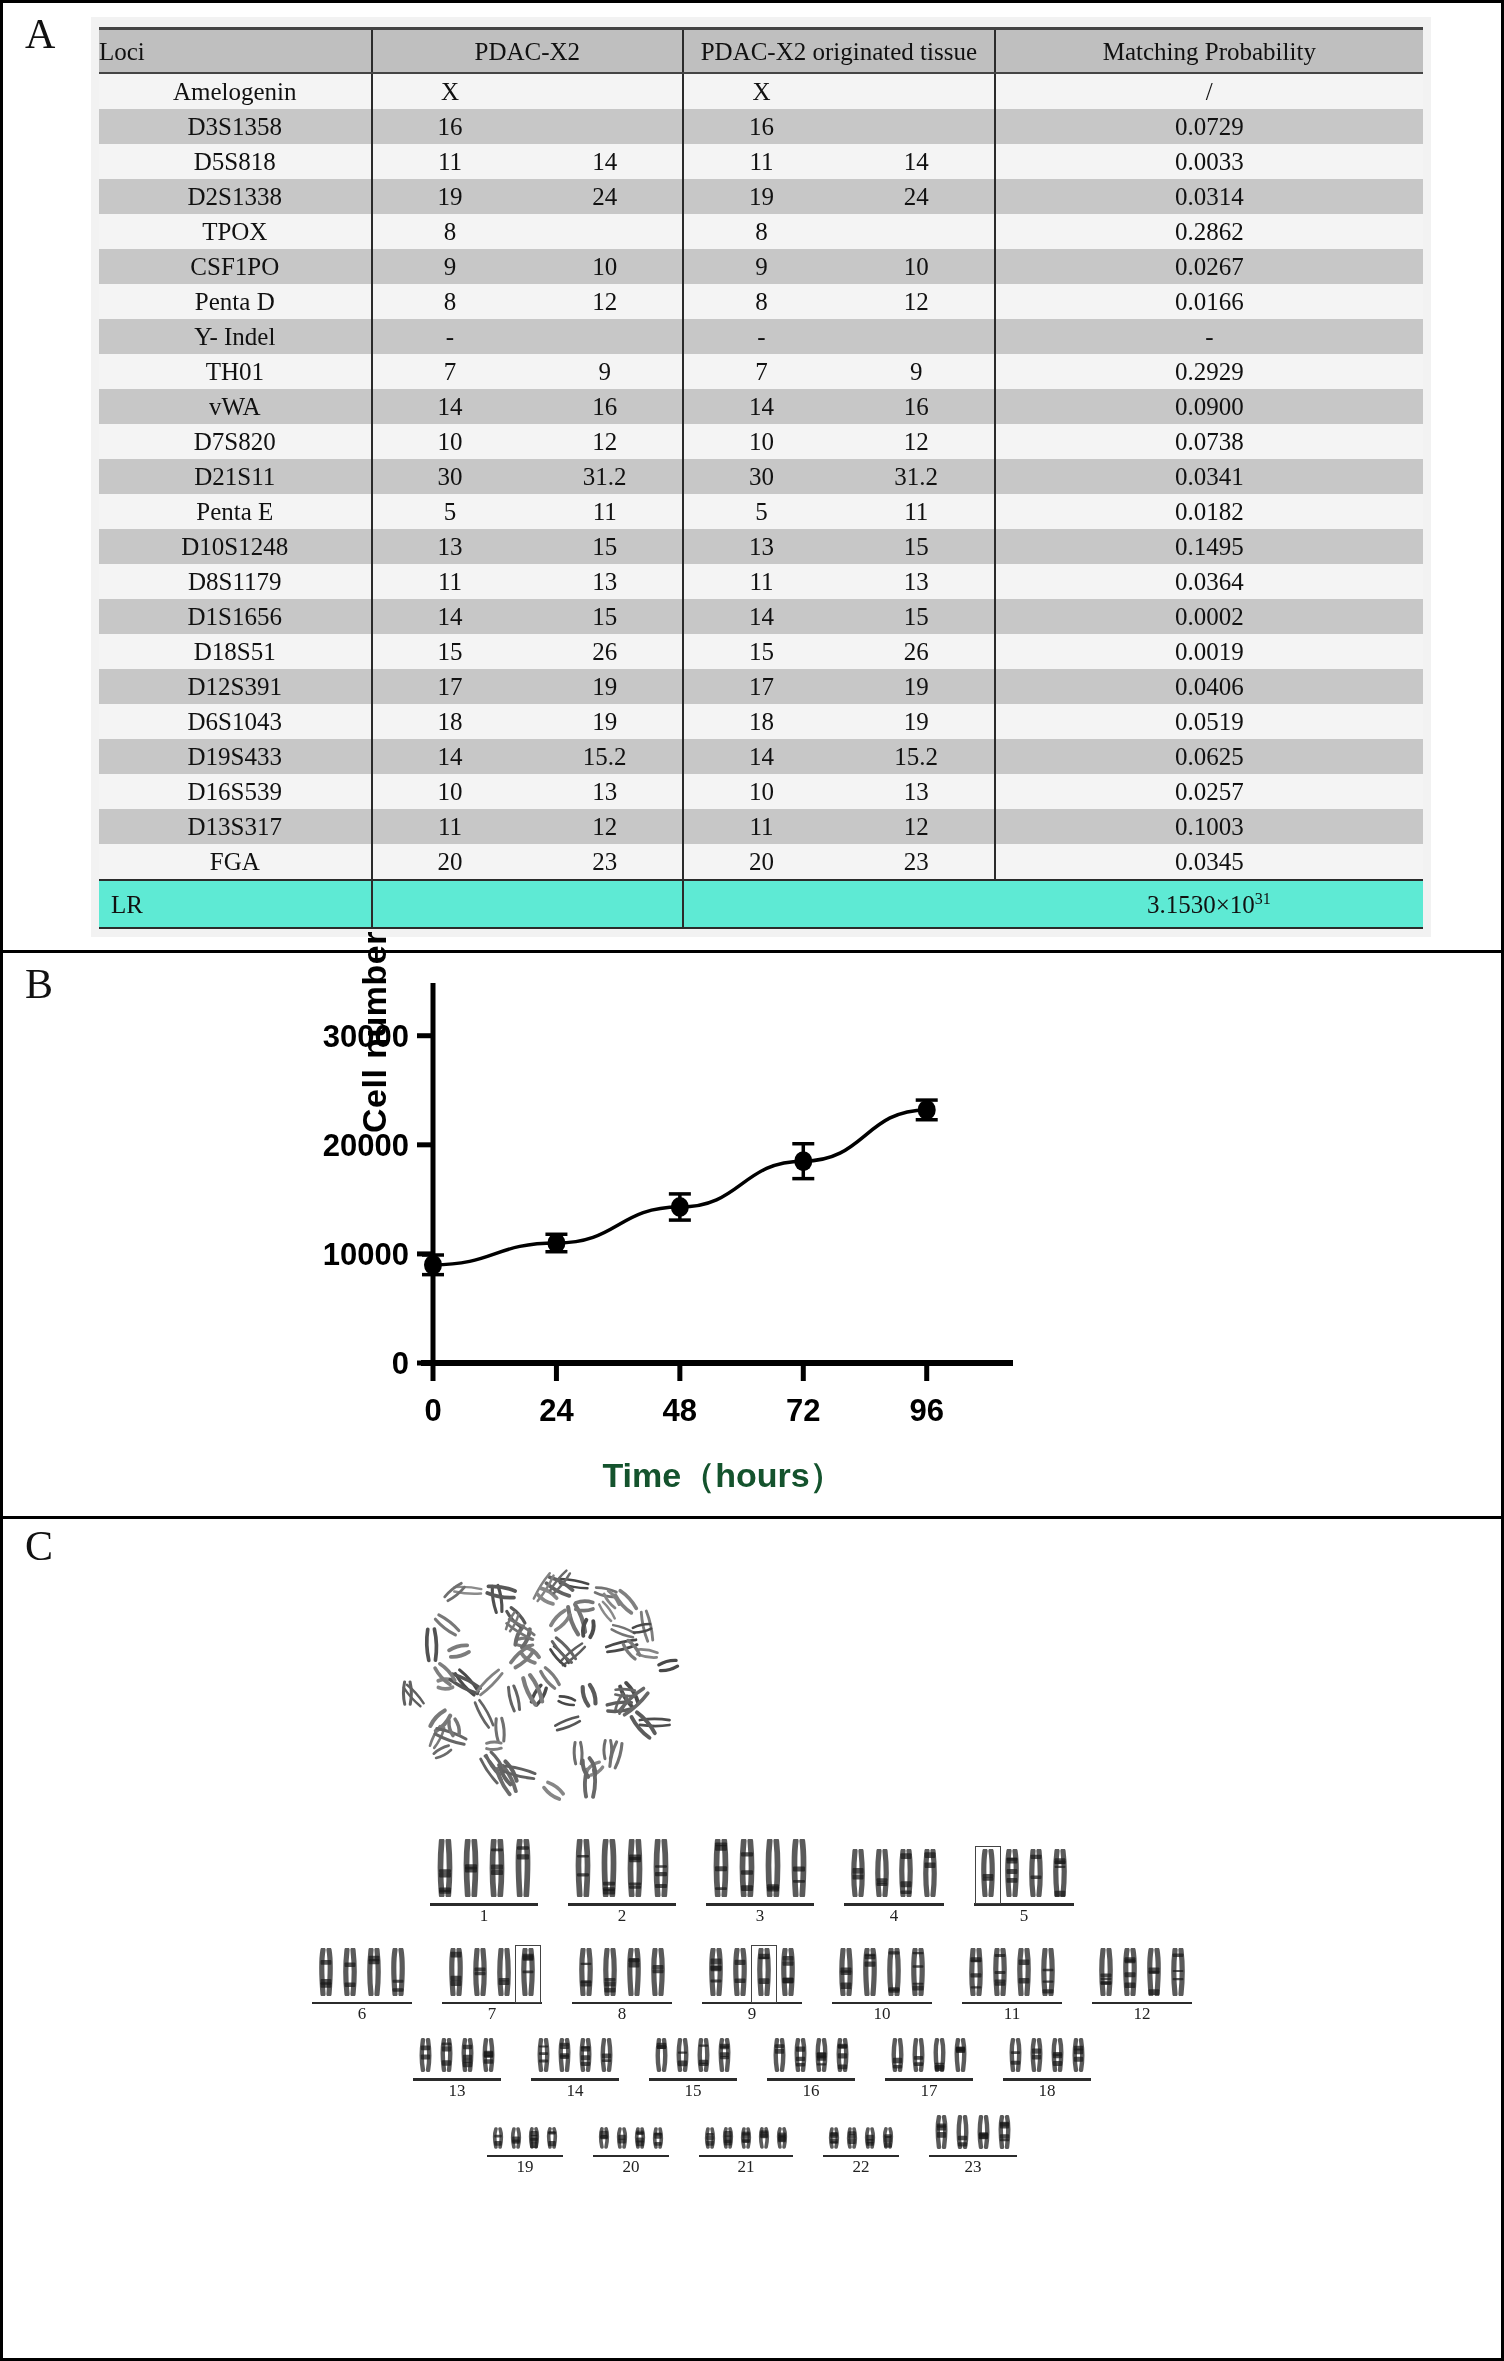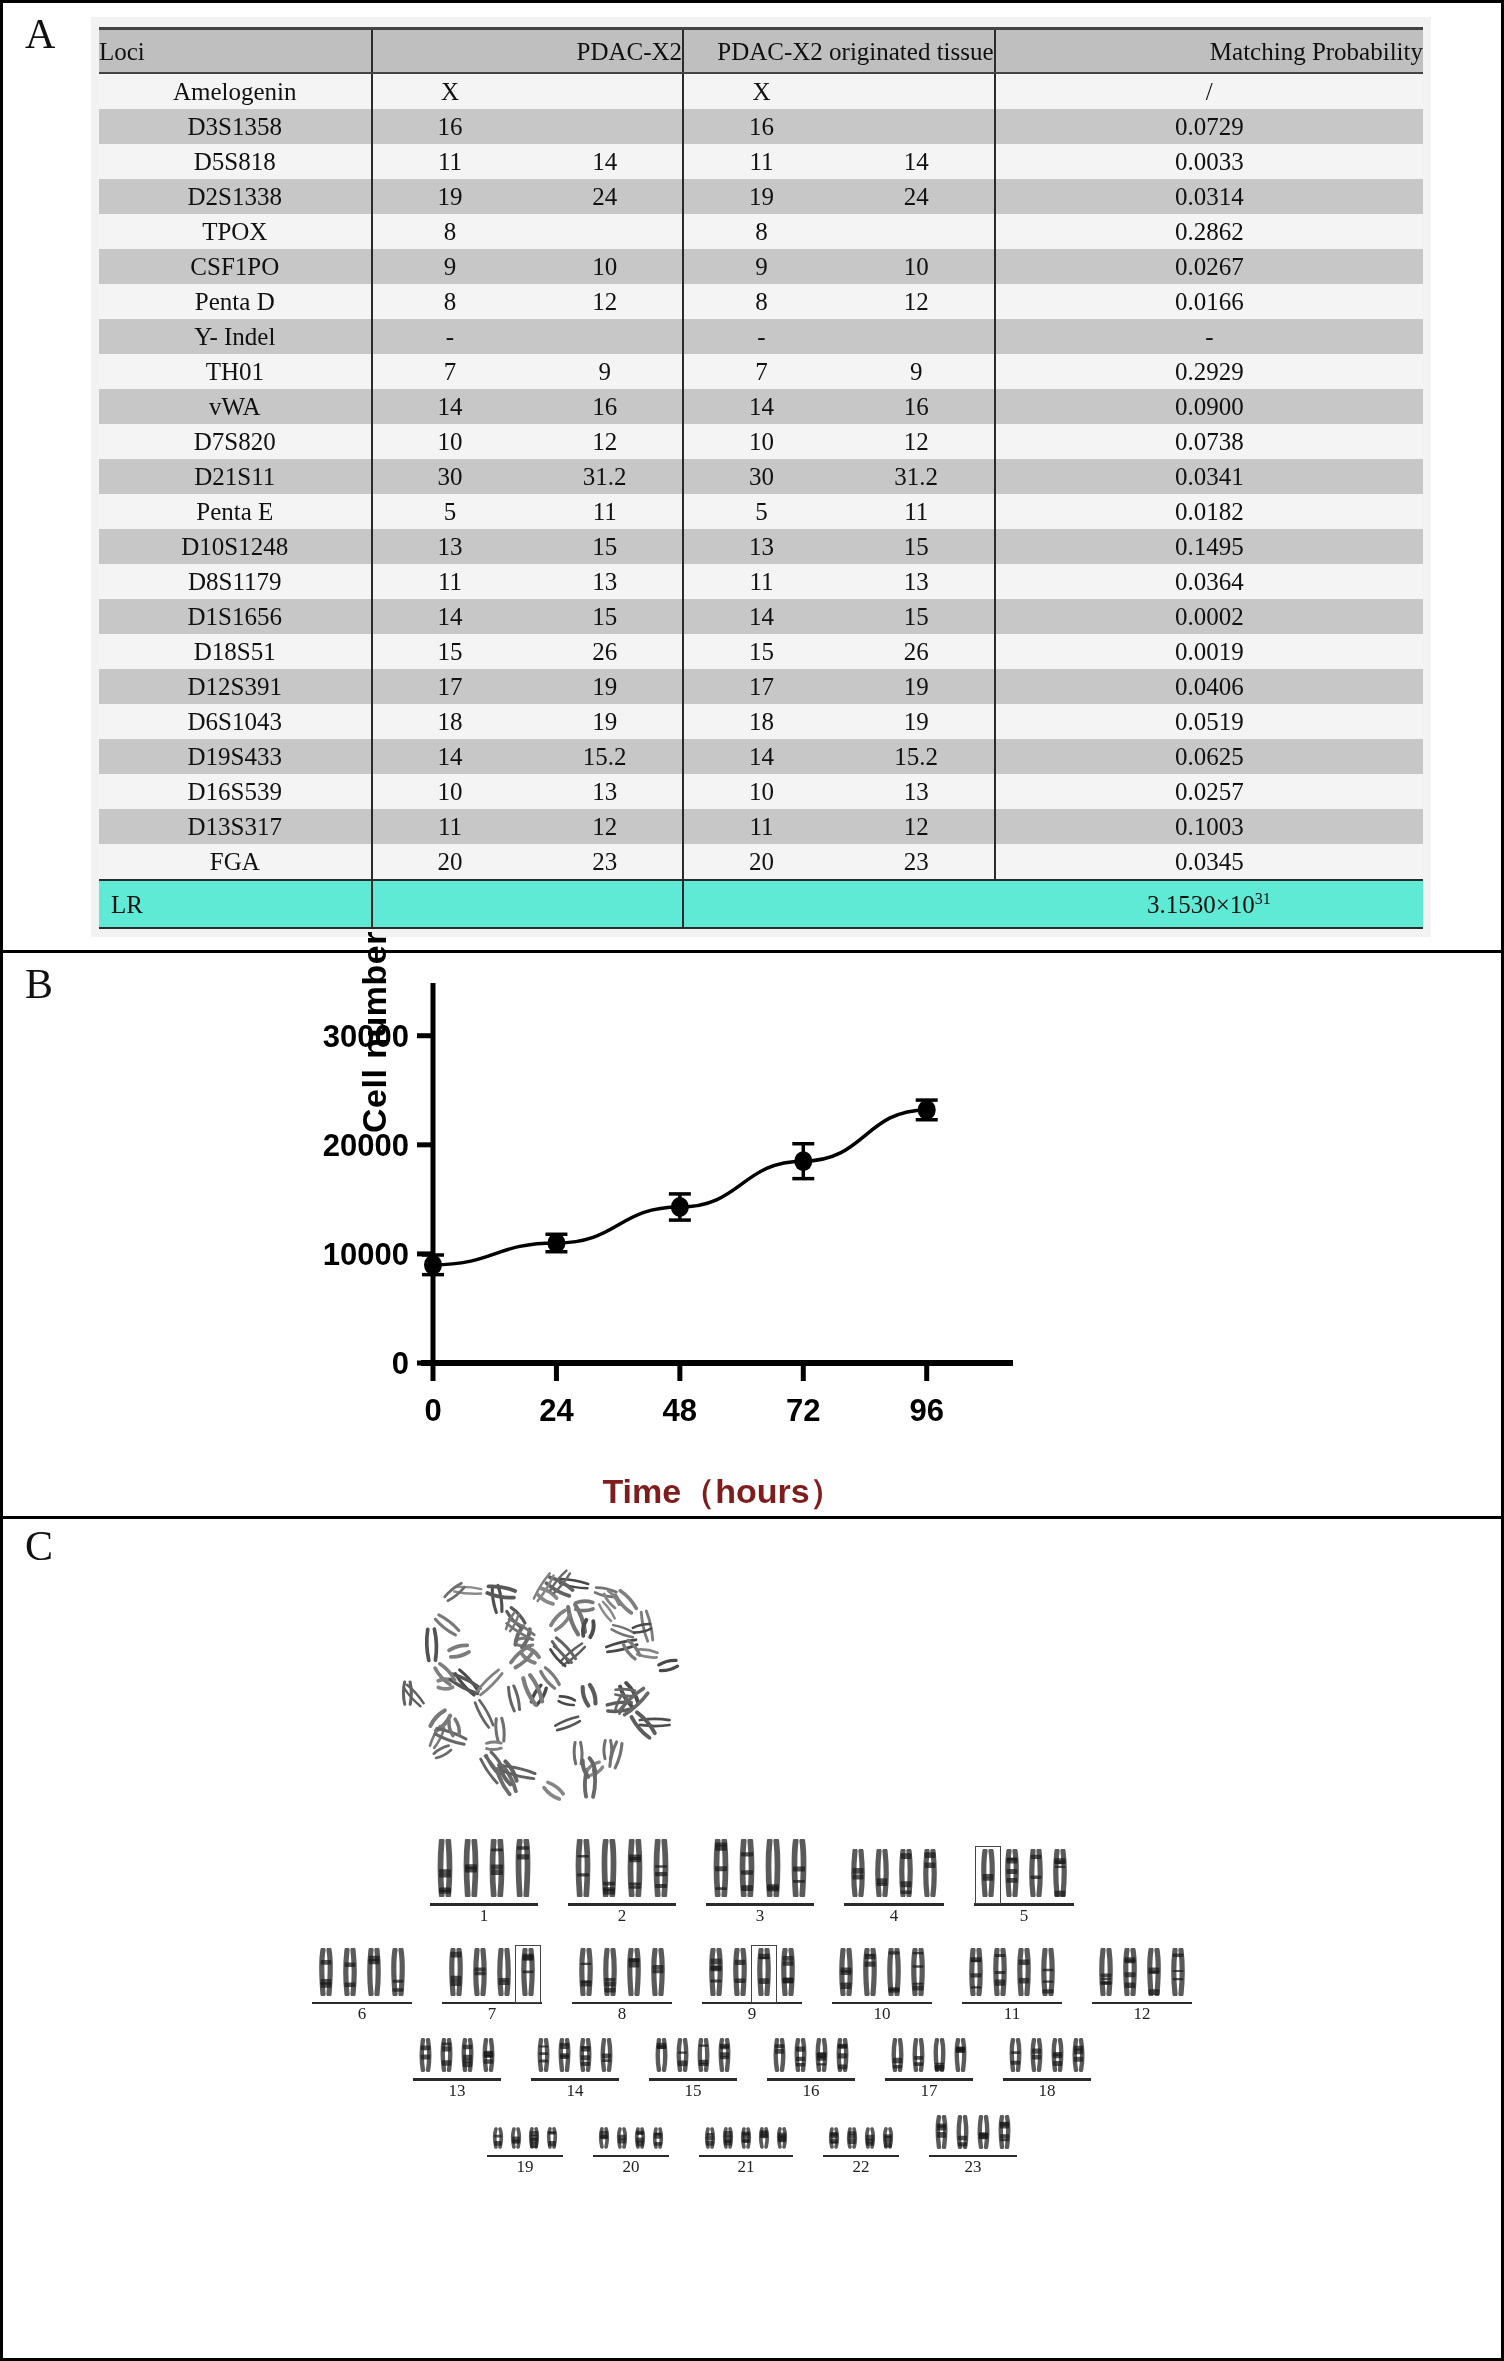--- a/index.html
+++ b/index.html
@@ -39,21 +39,21 @@
     padding:0;margin:0;font-weight:normal;
     font-size:25px;line-height:1.0;height:35px;vertical-align:middle;
   }
   thead tr.head-row th{
     background:#bfbfbf;
     border-top:3px solid #444;border-bottom:2px solid #444;
     height:42px;
     margin-top:16px;
   }
   th.h-loci{text-align:left;padding-left:12px;}
-  th.h-center{text-align:right;}
+  th.h-center{text-align:center;}
   .vline{border-left:2px solid #2b2b2b;}
   tbody tr.odd td{background:#f4f4f4;}
   tbody tr.even td{background:#c7c7c7;}
   td.loci{text-align:center;padding-left:12px;}
   td.a1,td.a2{text-align:center;}
   td.prob{text-align:center;}
   .col-loci{width:210px;}
   .col-al{width:120px;}
   .col-prob{width:330px;}
   tr.lr-row td{
@@ -69,23 +69,23 @@
   .chart-area{position:absolute;left:0;top:0;width:100%;height:100%;}
   .chart-svg{position:absolute;left:250px;top:10px;}
   .ylabel{
     position:absolute;
     left:352px;top:180px;
     transform:rotate(-90deg);transform-origin:left top;
     font-family:"Liberation Sans", sans-serif;font-weight:bold;
     font-size:34px;letter-spacing:0.5px;white-space:nowrap;color:#000;
   }
   .xlabel{
-    position:absolute;left:520px;top:516px;width:400px;text-align:center;
+    position:absolute;left:520px;top:500px;width:400px;text-align:center;
     font-family:"Liberation Sans", sans-serif;font-weight:bold;
-    font-size:34px;color:#7f1d1d;
+    font-size:34px;color:#14532d;
   }
   .tick-text{font-family:"Liberation Sans", sans-serif;font-weight:bold;font-size:31px;fill:#000;}
 
   
   .metaphase{
     position:absolute;left:300px;top:10px;width:470px;height:300px;
   }
   .kario{position:absolute;left:0;top:320px;width:100%;}
   .kario-row{
     display:flex;justify-content:center;align-items:flex-end;

